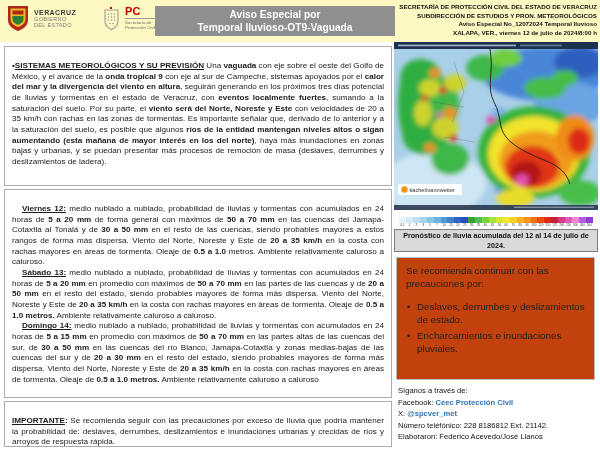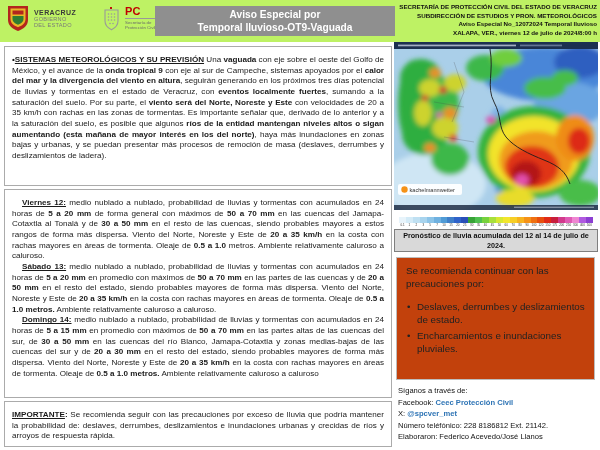--- a/index.html
+++ b/index.html
@@ -6,21 +6,21 @@
   html,body { width:600px; height:450px; }
   body {
     font-family:"Liberation Sans", sans-serif;
     background:#ffffff; color:#1a1a1a;
     position:relative; overflow:hidden;
   }
   .b { font-weight:bold; }
   .u { text-decoration:underline; }
 
   
-  .header { position:absolute; top:0; left:0; width:600px; height:42px; background:#bef264;text-decoration:underline; }
+  .header { position:absolute; top:0; left:0; width:600px; height:42px; background:#fef9c3;text-decoration:underline; }
   .logos { position:absolute; left:6px; top:4px; display:flex; align-items:center; gap:10px; }
   .logo-ver { display:flex; align-items:center; gap:4px; }
   .logo-ver-text .l1 { font-size:7px; font-weight:bold; color:#3a3a3a; letter-spacing:.4px; }
   .logo-ver-text .l2, .logo-ver-text .l3 { font-size:5.6px; color:#7a7a7a; letter-spacing:.3px; }
   .logo-pc { display:flex; align-items:center; gap:3px; margin-left:16px; }
   .logo-pc-text .pc { font-size:11px; font-weight:bold; color:#c00000; line-height:1; }
   .logo-pc-text .sub { font-size:4.4px; color:#6a6a6a; border-top:1px solid #999; margin-top:1px; padding-top:1px; }
   .title-box {
     position:absolute; left:155px; top:6px; width:240px; height:30px;
     background:#8f8f8f; color:#ffffff; font-weight:bold; font-size:10.2px;
@@ -29,21 +29,21 @@
   }
   .agency {
     position:absolute; right:3px; top:3px; width:202px;
     font-size:6.2px; font-weight:bold; text-align:right; line-height:1.4; color:#111;
   }
 
   
   .txtbox {
     position:absolute; left:4px; width:388px;
     border:1px solid #ababab; background:#fff;
-    padding:8px 7px; font-size:8.1px; line-height:1.32; text-align:justify;
+    padding:14px 7px; font-size:8.1px; line-height:1.32; text-align:justify;
     overflow:hidden;
   }
   .box-systems  { top:46px;  height:140px; }
   .box-forecast { top:189px; height:209px; }
   .box-important{ top:401px; height:46px; }
   .fc-head { font-weight:bold; text-decoration:underline; }
   .fc-par { text-indent:10px; }
 
   
   .map-wrap { position:absolute; left:394px; top:42px; width:204px; height:174px; }

